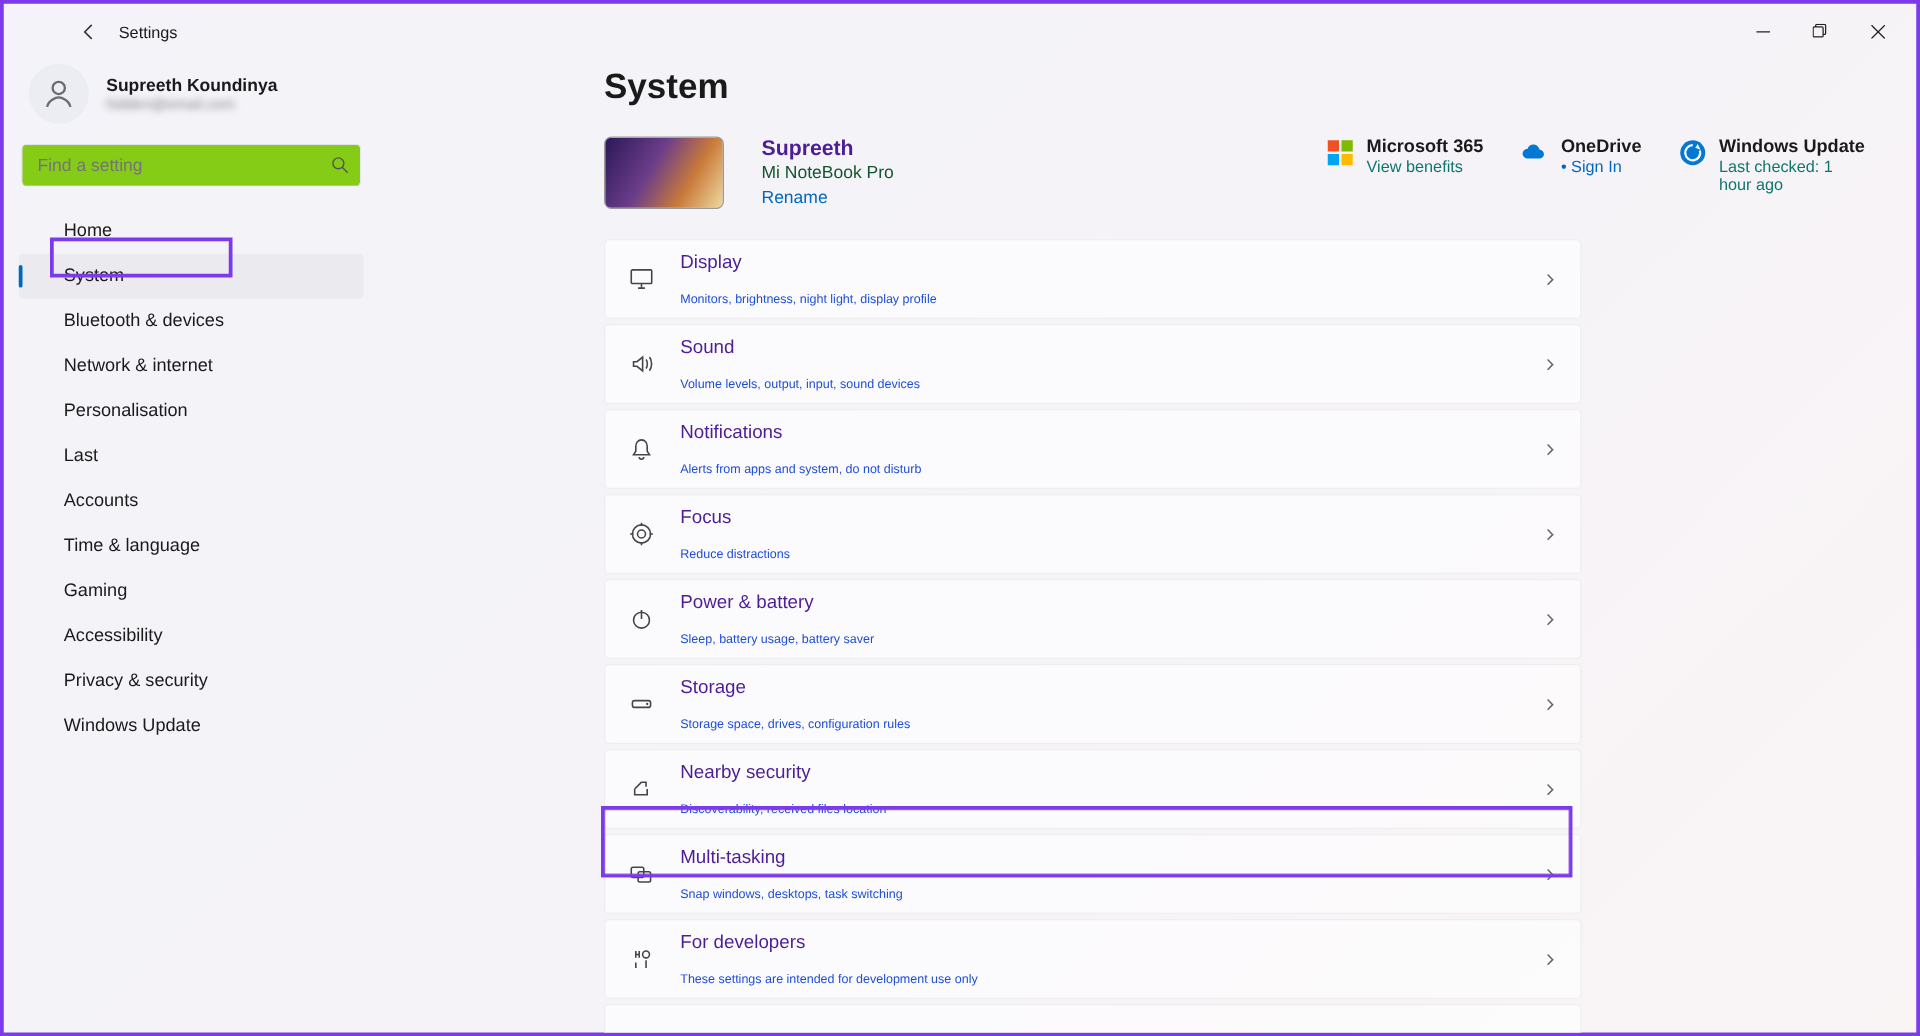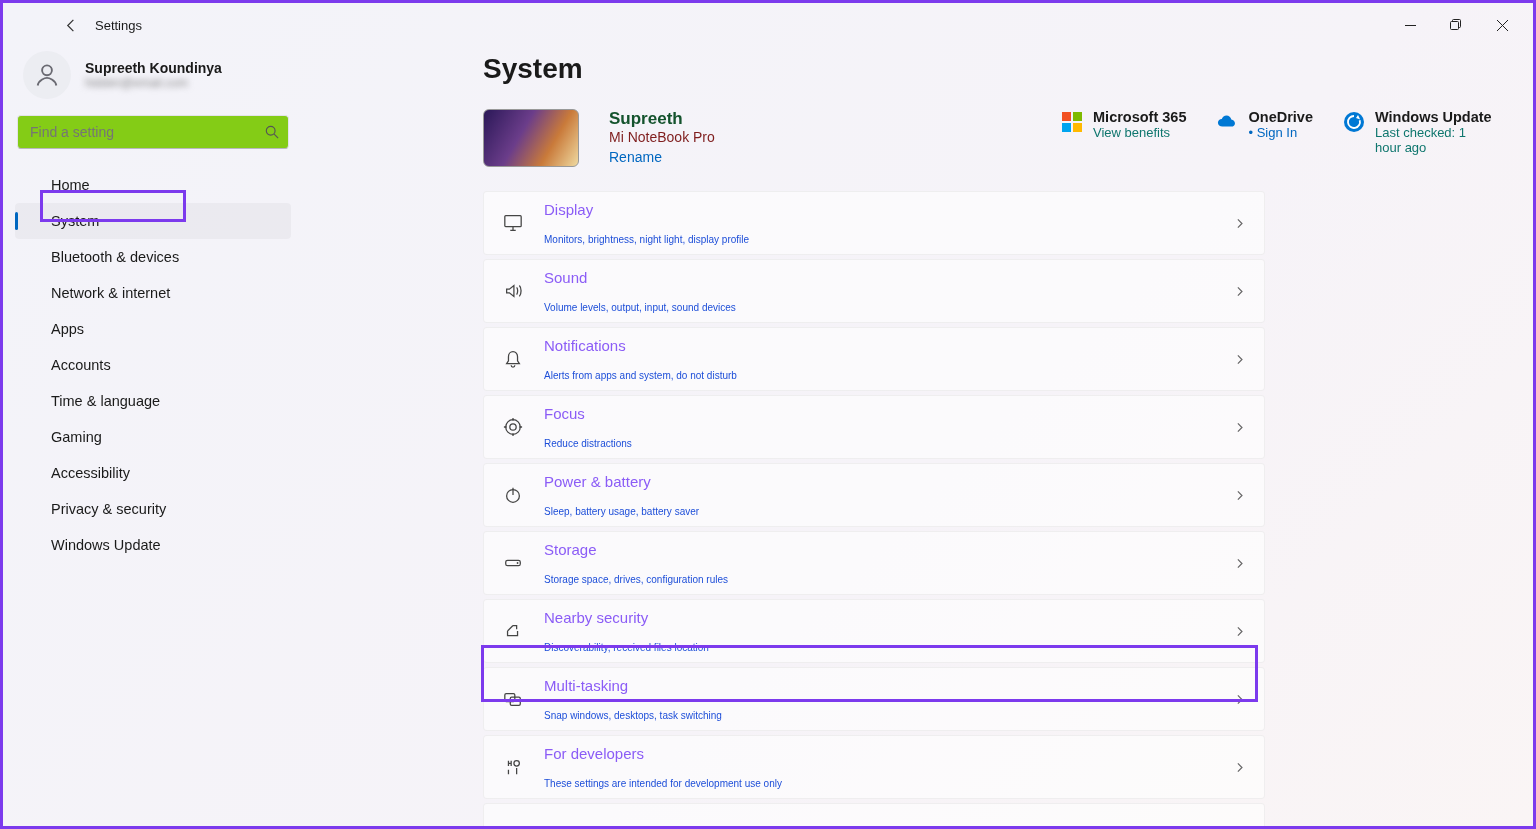--- a/index.html
+++ b/index.html
@@ -24,36 +24,36 @@
 .nav-item.selected { background: rgba(0,0,0,0.035); }
 .nav-item.selected::before { content: ""; position: absolute; left: 0; top: 9px; width: 3px; height: 18px; background: #0067c0; border-radius: 2px; }
 .highlight-box { position: absolute; border: 3px solid #7c3aed; pointer-events: none; }
 .hl-system { left: 40px; top: 190px; width: 146px; height: 32px; }
 .hl-multi { left: 481px; top: 645px; width: 777px; height: 57px; }
 .main { flex: 1; padding: 6px 40px 0 180px; overflow-y: auto; }
 .page-title { font-size: 28px; font-weight: 600; color: #1a1a1a; margin-bottom: 24px; }
 .header-row { display: flex; align-items: flex-start; gap: 30px; margin-bottom: 24px; }
 .device-pic { width: 96px; height: 58px; border-radius: 6px; background: linear-gradient(120deg,#2b1858 0%,#6b3d8a 40%,#c97a3a 70%,#efd9a0 100%); border: 1px solid #999; }
 .device-info { display: flex; flex-direction: column; }
-.device-name { font-size: 17px; font-weight: 600; color: #14532d; }
-.device-model { font-size: 14px; color: #7f1d1d; }
+.device-name { font-size: 17px; font-weight: 600; color: #4c1d95; }
+.device-model { font-size: 14px; color: #14532d; }
 .device-rename { font-size: 14px; color: #0067c0; margin-top: 4px; }
 .spacer { flex: 1; }
 .tile { display: flex; gap: 10px; align-items: flex-start; min-width: 0; }
 .tile-icon { width: 22px; height: 22px; flex-shrink: 0; margin-top: 2px; }
 .tile-text { display: flex; flex-direction: column; }
 .tile-title { font-size: 14.5px; font-weight: 600; color: #1a1a1a; white-space: nowrap; }
 .tile-sub { font-size: 13px; color: #0f766e; }
 .tile-sub.link { color: #0067c0; }
 .dot { color: #0067c0; }
 .settings-list { display: flex; flex-direction: column; gap: 4px; max-width: 782px; }
 .setting-item { display: flex; align-items: center; height: 64px; background: rgba(255,255,255,0.6); border: 1px solid rgba(0,0,0,0.05); border-radius: 4px; padding: 0 18px; cursor: pointer; }
 .setting-icon { width: 22px; display: flex; align-items: center; justify-content: center; color: #454545; margin-right: 20px; }
 .setting-text { display: flex; flex-direction: column; flex: 1; }
-.setting-title { font-size: 15px; color: #8b5cf6; }
+.setting-title { font-size: 15px; color: #4c1d95; }
 .setting-sub { font-size: 10px; color: #1d4ed8; margin-top: 16px; }
 .chevron { color: #666; }
 svg { display: block; }
 </style>
 </head>
 <body>
 
 <div class="titlebar">
   <button class="back-btn">
     <svg width="15" height="15" viewBox="0 0 16 16" fill="none" stroke="#333" stroke-width="1.3">
@@ -111,21 +111,24 @@
       <div class="nav-item selected">
           <span>System</span>
         </div>
       <div class="nav-item">
           <span>Bluetooth &amp; devices</span>
         </div>
       <div class="nav-item">
           <span>Network &amp; internet</span>
         </div>
       <div class="nav-item">
-          <span>Apps</span>
+          <span>Personalisation</span>
+        </div>
+      <div class="nav-item">
+          <span>Last</span>
         </div>
       <div class="nav-item">
           <span>Accounts</span>
         </div>
       <div class="nav-item">
           <span>Time &amp; language</span>
         </div>
       <div class="nav-item">
           <span>Gaming</span>
         </div>

